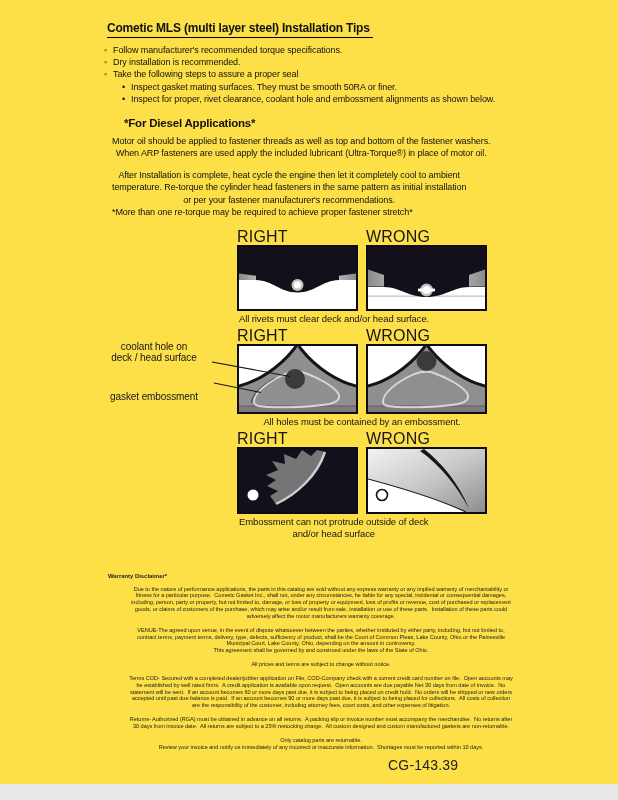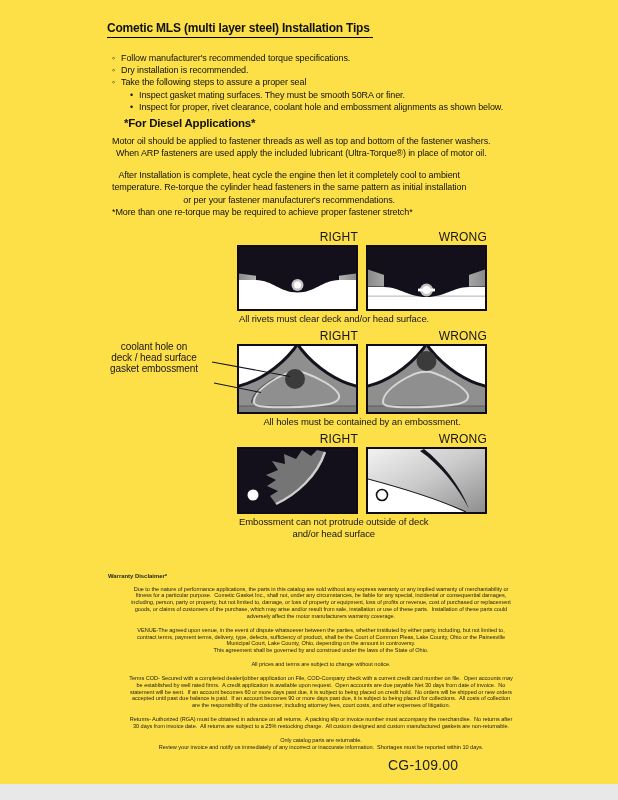--- a/index.html
+++ b/index.html
@@ -7,34 +7,34 @@
     position:relative;width:618px;height:784px;background:#fde047;
     font-family:"Liberation Sans",sans-serif;color:#111;overflow:hidden;
   }
   .pre{white-space:pre-wrap;text-align:center;}
 
   .title{
     position:absolute;left:107px;top:21px;
     font-size:12px;font-weight:bold;letter-spacing:-0.2px;
     border-bottom:1.6px solid #000;padding:0 3px 1.5px 0;
   }
-  ul.tips{list-style:none;margin:8px;padding:0;position:absolute;}
+  ul.tips{list-style:none;margin:0;padding:0;position:absolute;}
   ul.tips li{position:relative;font-size:9px;letter-spacing:-0.1px;line-height:12.1px;padding-left:9px;}
   ul.lvl1{left:104px;top:44px;}
   ul.lvl1 li::before{content:"◦";position:absolute;left:0;top:0;}
   ul.lvl2{left:122px;top:81px;}
   ul.lvl2 li::before{content:"•";position:absolute;left:0;top:-0.5px;}
 
   .h-diesel{position:absolute;left:124px;top:117px;font-size:11.5px;font-weight:bold;letter-spacing:-0.2px;}
   .bodyp{position:absolute;left:112px;font-size:9px;letter-spacing:-0.1px;line-height:12.4px;}
 
   
   .dg-row{position:absolute;left:237px;width:250px;}
   .dg-labels{display:flex;gap:8px;}
-  .dg-label{width:121px;text-align:right;font-size:12px;letter-spacing:0.2px;line-height:14px;color:#17141d;}
+  .dg-label{width:121px;text-align:left;font-size:16px;letter-spacing:0.2px;line-height:14px;color:#17141d;}
   .dg-panels{display:flex;gap:8px;margin-top:1px;}
   .panel{box-sizing:border-box;width:121px;border:2px solid #0f0c16;background:#fff;}
   .panel svg{display:block;}
   .caption{position:absolute;font-size:9.5px;letter-spacing:-0.1px;line-height:11.8px;color:#17141d;}
 
   .annot-label{position:absolute;left:96px;width:116px;text-align:center;font-size:10px;line-height:10.8px;letter-spacing:-0.1px;color:#17141d;}
   .annot-svg{position:absolute;left:0;top:0;width:618px;height:800px;pointer-events:none;}
 
   
   .warranty{position:absolute;left:108px;top:573px;width:426px;color:#1c1c1c;}
@@ -117,21 +117,21 @@
           <circle cx="58.5" cy="43" r="4" fill="#ffffff"></circle>
           <rect x="50" y="41.6" width="17" height="2.8" fill="#ffffff"></rect>
         </svg>
       </div>
     </div>
   </div>
   <div class="caption" style="left:239px;top:313px">All rivets must clear deck and/or head surface.</div>
 
   <div class="annot-label pre" style="top:342px">coolant hole on
 deck / head surface</div>
-  <div class="annot-label" style="top:364px">gasket embossment</div>
+  <div class="annot-label" style="top:392px">gasket embossment</div>
 
   <div class="dg-row" style="top:329px">
     <div class="dg-labels">
       <span class="dg-label">RIGHT</span>
       <span class="dg-label">WRONG</span>
     </div>
     <div class="dg-panels">
       <div class="panel" style="height:70px">
         <svg viewBox="0 0 117 66" width="117" height="66">
           <rect width="117" height="66" fill="#ffffff"></rect>
@@ -217,15 +217,15 @@
 be established by well rated firms.  A credit application is available upon request.  Open accounts are due payable Net 30 days from date of invoice.  No
 statement will be sent.  If an account becomes 60 or more days past due, it is subject to being placed on credit hold.  No orders will be shipped or new orders
 accepted until past due balance is paid.  If an account becomes 90 or more days past due, it is subject to being placed for collections.  All costs of collection
 are the responsibility of the customer, including attorney fees, court costs, and other expenses of litigation.</p>
     <p class="pre">Returns- Authorized (RGA) must be obtained in advance on all returns.  A packing slip or invoice number must accompany the merchandise.  No returns after
 30 days from invoice date.  All returns are subject to a 25% restocking charge.  All custom designed and custom manufactured gaskets are non-returnable.</p>
     <p class="pre">Only catalog parts are returnable.
 Review your invoice and notify us immediately of any incorrect or inaccurate information.  Shortages must be reported within 10 days.</p>
   </div>
 
-  <div class="doc-number">CG-109.00</div>
+  <div class="doc-number">CG-143.39</div>
 
 </div>
 
 </body></html>

